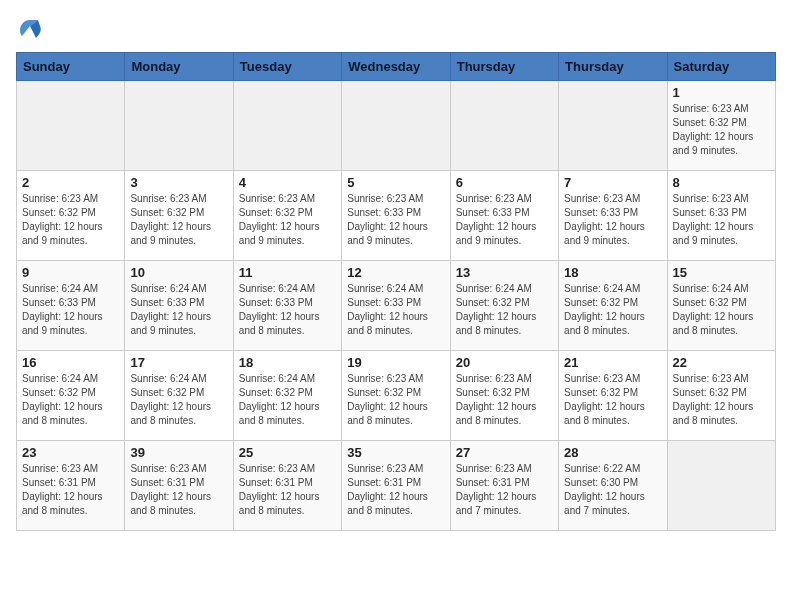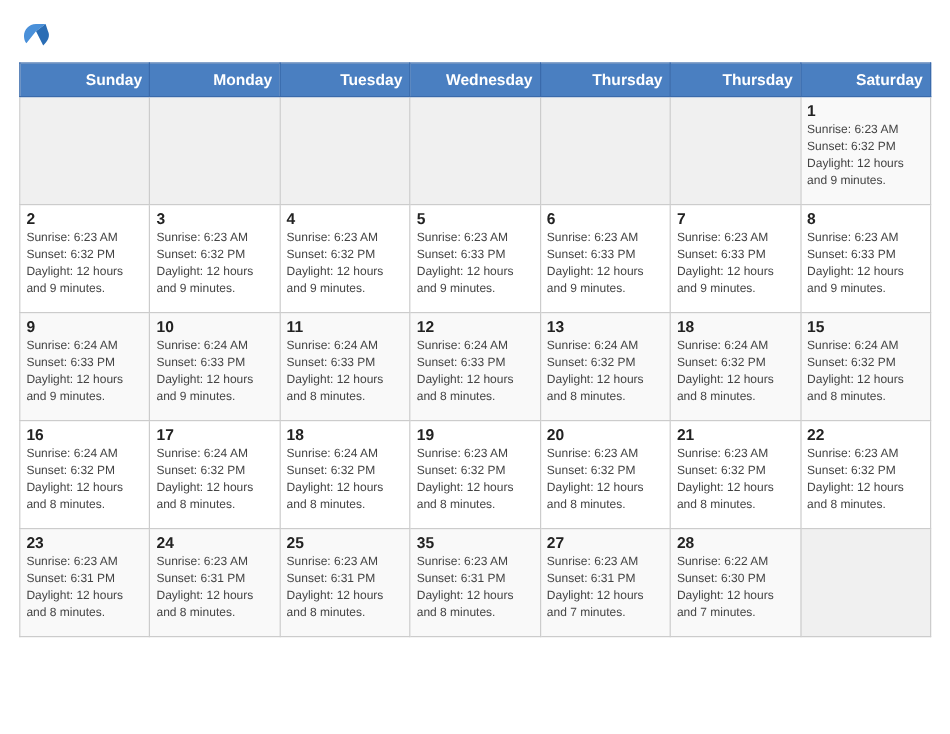--- a/index.html
+++ b/index.html
@@ -47,22 +47,22 @@
       font-size: 15px;
       color: #333;
     }
     .calendar {
       width: 100%;
       border-collapse: collapse;
       table-layout: fixed;
     }
     .calendar thead th {
       background-color: #4a7fc1;
-      color: #ffffff;
-      text-align: right;
+      color: #0f172a;
+      text-align: left;
       padding: 6px 6px;
       font-size: 13px;
       font-weight: bold;
       border: 1px solid #3a6aab;
     }
     .calendar tbody td {
       vertical-align: top;
       border: 1px solid #ccc;
       padding: 4px 5px;
       height: 90px;
@@ -222,21 +222,21 @@
           <span class="day-number">22</span>
           <div class="day-info">Sunrise: 6:23 AM<br>Sunset: 6:32 PM<br>Daylight: 12 hours and 8 minutes.</div>
         </td>
       </tr>
       <tr>
         <td>
           <span class="day-number">23</span>
           <div class="day-info">Sunrise: 6:23 AM<br>Sunset: 6:31 PM<br>Daylight: 12 hours and 8 minutes.</div>
         </td>
         <td>
-          <span class="day-number">24</span>
+          <span class="day-number">39</span>
           <div class="day-info">Sunrise: 6:23 AM<br>Sunset: 6:31 PM<br>Daylight: 12 hours and 8 minutes.</div>
         </td>
         <td>
           <span class="day-number">25</span>
           <div class="day-info">Sunrise: 6:23 AM<br>Sunset: 6:31 PM<br>Daylight: 12 hours and 8 minutes.</div>
         </td>
         <td>
           <span class="day-number">35</span>
           <div class="day-info">Sunrise: 6:23 AM<br>Sunset: 6:31 PM<br>Daylight: 12 hours and 8 minutes.</div>
         </td>

